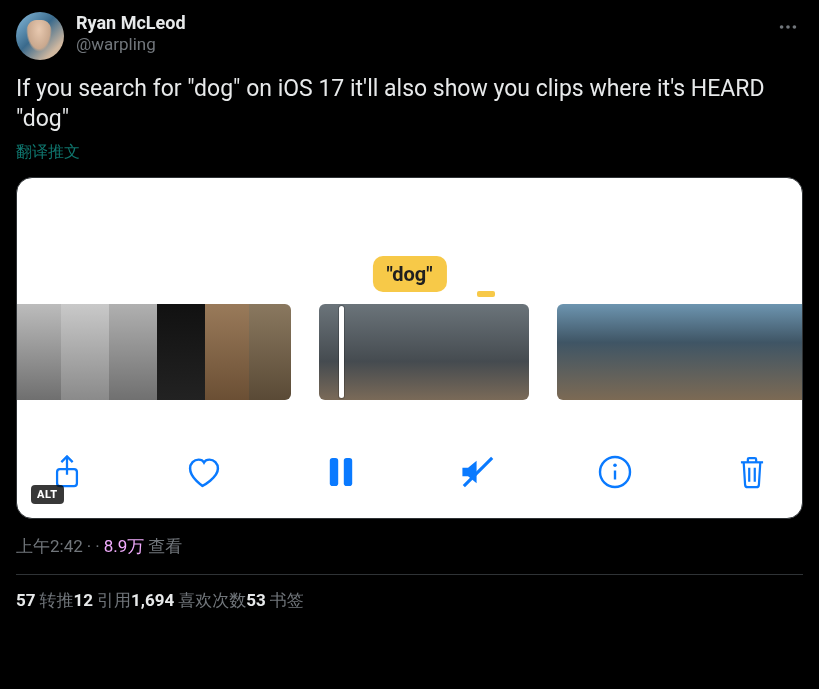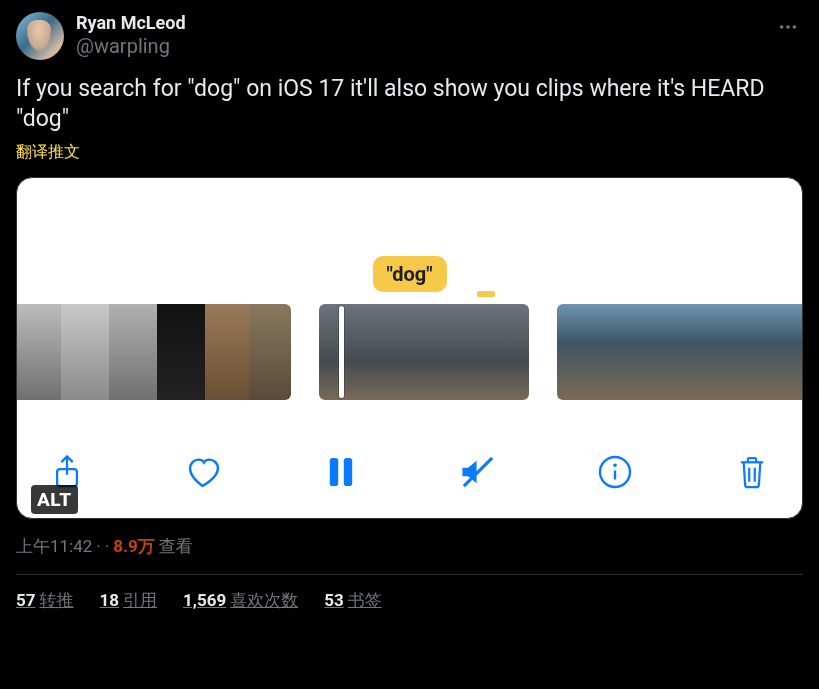--- a/index.html
+++ b/index.html
@@ -37,40 +37,40 @@
     border-radius: 40% 40% 50% 50%;
   }
   .names { flex: 1; min-width: 0; }
   .display-name {
     font-size: 18px;
     font-weight: 700;
     color: #e7e9ea;
     line-height: 1.2;
   }
   .handle {
-    font-size: 20px;
+    font-size: 17px;
     color: #71767b;
   }
   .more-btn {
     color: #71767b;
     padding: 4px;
     cursor: pointer;
   }
   .more-btn svg { display:block; }
 
   .tweet-text {
     margin-top: 14px;
     font-size: 23px;
     line-height: 1.3;
     color: #e7e9ea;
     font-weight: 400;
   }
   .translate {
     margin-top: 8px;
-    color: #fde047;
+    color: #0f766e;
     font-size: 16px;
   }
 
   .media-card {
     margin-top: 14px;
     border-radius: 16px;
     overflow: hidden;
     background: #fff;
     border: 1px solid #2f3336;
     position: relative;
@@ -153,53 +153,51 @@
     color: #0a7aff;
     width: 44px; height: 44px;
     display: flex; align-items: center; justify-content: center;
     cursor: pointer;
   }
   .toolbar svg { display:block; }
 
   .alt-badge {
     position: absolute;
     left: 14px;
-    bottom: 4px;
+    bottom: 14px;
     background: rgba(0,0,0,.78);
     color: #fff;
-    font-size: 19px;
+    font-size: 11px;
     font-weight: 800;
     letter-spacing: .5px;
     padding: 3px 6px;
     border-radius: 4px;
   }
 
   .meta-row {
     margin-top: 16px;
     font-size: 17px;
     color: #71767b;
     display: flex;
     align-items: center;
     flex-wrap: wrap;
     gap: 4px;
   }
-  .meta-row .views-count { color: #c2410c; font-weight: 700; }
+  .meta-row .views-count { color: #f0abfc; font-weight: 400; }
 
   .divider {
     border: none;
     border-top: 1px solid #2f3336;
     margin-top: 16px;
   }
   .stats {
     display: flex;
-    gap: 26px;
     padding: 14px 0;
     font-size: 17px;
     color: #71767b;
-    text-decoration: underline;
   }
   .stats .num { color: #e7e9ea; font-weight: 700; margin-right: 4px; }
 </style>
 </head>
 <body>
 
 <div class="tweet">
 
   <div class="header">
     <div class="avatar"></div>
@@ -289,37 +287,37 @@
             <path d="M5 6l1 16a2 2 0 0 0 2 2h6a2 2 0 0 0 2-2l1-16"></path>
             <path d="M9 10v10M13 10v10"></path>
           </svg>
       </div>
     </div>
 
     <div class="alt-badge">ALT</div>
   </div>
 
   <div class="meta-row">
-    <span>上午11:42</span>
+    <span>上午2:42</span>
     <span> · </span>
     <span> · </span>
     <span class="views-count">8.9万</span>
     <span> 查看</span>
   </div>
 
   <hr class="divider">
 
   <div class="stats">
     <div>
       <span class="num">57</span><span>转推</span>
     </div>
     <div>
-      <span class="num">18</span><span>引用</span>
+      <span class="num">12</span><span>引用</span>
     </div>
     <div>
-      <span class="num">1,569</span><span>喜欢次数</span>
+      <span class="num">1,694</span><span>喜欢次数</span>
     </div>
     <div>
       <span class="num">53</span><span>书签</span>
     </div>
   </div>
 
 </div>
 
 </body></html>

